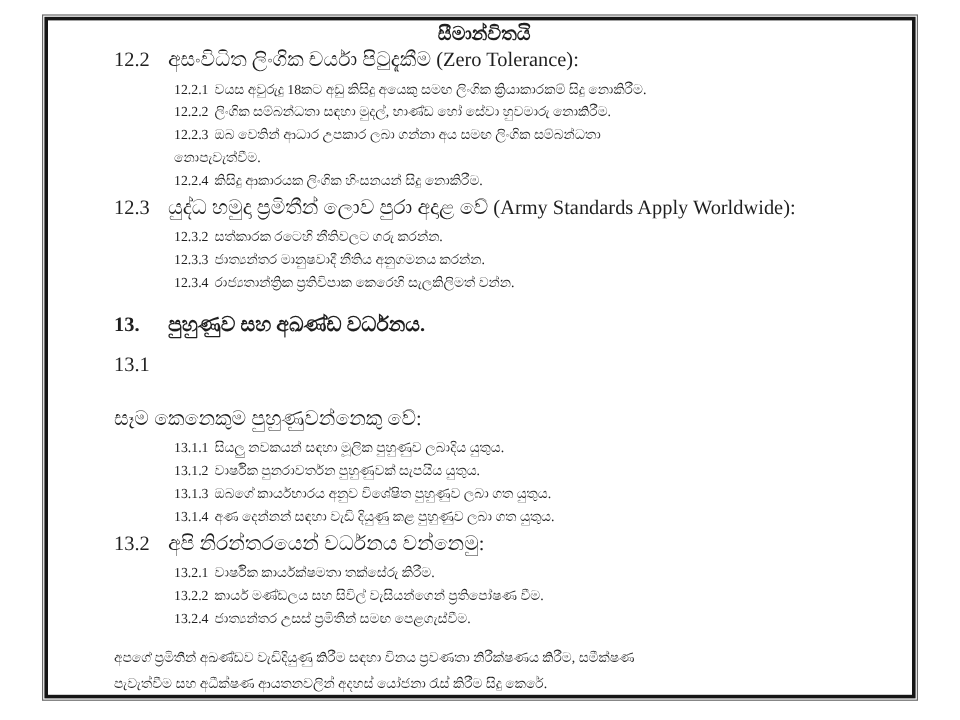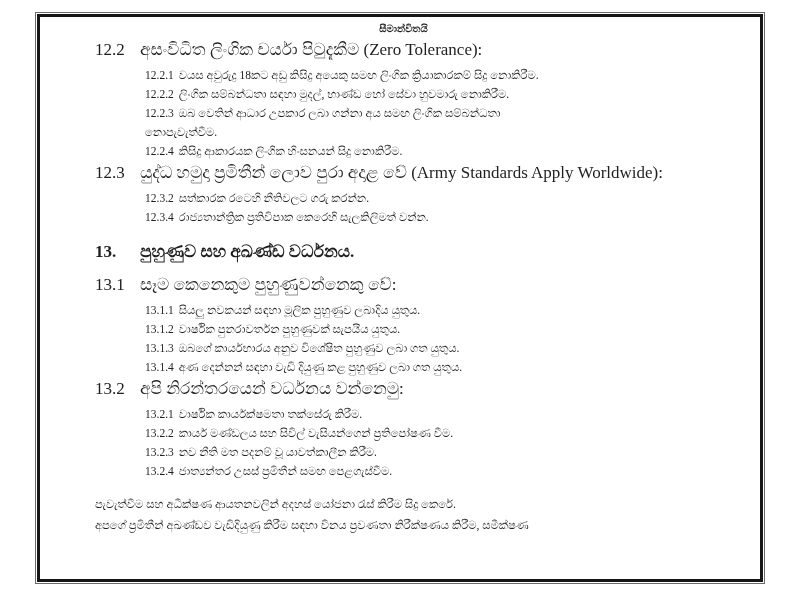--- a/index.html
+++ b/index.html
@@ -1,20 +1,20 @@
 <!DOCTYPE html>
 <html><head>
 <meta charset="utf-8">
 <style>
   html,body{margin:0;padding:0;background:#ffffff;width:800px;height:600px;overflow:hidden;
     font-family:"Liberation Serif","DejaVu Serif",serif;color:#1f1f1f;}
   .page{position:absolute;left:37px;top:14px;width:726px;height:568px;box-sizing:border-box;
     background:#fff;border:3px solid #161616;outline:1px solid #6a6a6a;outline-offset:1px;
     display:flex;flex-direction:column;padding:5px 48px 4px 55px;}
-  .doc-header{text-align:center;font-weight:bold;font-size:10px;line-height:14px;}
+  .doc-header{text-align:center;font-weight:bold;font-size:16px;line-height:14px;}
   .sec{display:flex;font-size:17px;line-height:19px;margin-top:4px;}
   .sec .sec-num{width:45px;flex:0 0 45px;}
   .sec .sec-title{flex:1;}
   .items{padding-left:50px;margin-top:7px;}
   .item{font-size:11.5px;line-height:19px;white-space:nowrap;}
   .it-num{margin-right:5px;}
   .it-num:empty{margin-right:0;}
   .gap10{margin-top:2px;}
   .chapter{display:flex;font-size:17px;font-weight:bold;line-height:24px;margin-top:13px;}
   .chapter .sec-num{width:45px;flex:0 0 45px;}
@@ -38,48 +38,48 @@
     <div class="item"><span class="it-num"></span><span>නොපැවැත්වීම.</span></div>
     <div class="item"><span class="it-num">12.2.4</span><span>කිසිදු ආකාරයක ලිංගික හිංසනයන් සිදු නොකිරීම.</span></div>
   </div>
 
   <div class="sec gap10">
     <span class="sec-num">12.3</span>
     <span class="sec-title">යුද්ධ හමුදා ප්‍රමිතීන් ලොව පුරා අදාළ වේ (Army Standards Apply Worldwide):</span>
   </div>
   <div class="items">
     <div class="item"><span class="it-num">12.3.2</span><span>සත්කාරක රටෙහි නීතිවලට ගරු කරන්න.</span></div>
+    <div class="item"><span class="it-num">12.3.3</span><span>ජාත්‍යන්තර මානුෂවාදී නීතිය අනුගමනය කරන්න.</span></div>
     <div class="item"><span class="it-num">12.3.4</span><span>රාජ්‍යතාන්ත්‍රික ප්‍රතිවිපාක කෙරෙහි සැලකිලිමත් වන්න.</span></div>
   </div>
 
   <div class="chapter">
     <span class="sec-num">13.</span>
     <span>පුහුණුව සහ අඛණ්ඩ වර්ධනය.</span>
   </div>
 
-  <div class="sec" style="margin-top:11px;">
+  <div class="sec" style="margin-top:11px;flex-direction:column;">
     <span class="sec-num">13.1</span>
     <span class="sec-title">සෑම කෙනෙකුම පුහුණුවන්නෙකු වේ:</span>
   </div>
   <div class="items">
     <div class="item"><span class="it-num">13.1.1</span><span>සියලු නවකයන් සඳහා මූලික පුහුණුව ලබාදිය යුතුය.</span></div>
     <div class="item"><span class="it-num">13.1.2</span><span>වාර්ෂික පුනරාවර්තන පුහුණුවක් සැපයිය යුතුය.</span></div>
     <div class="item"><span class="it-num">13.1.3</span><span>ඔබගේ කාර්යභාරය අනුව විශේෂිත පුහුණුව ලබා ගත යුතුය.</span></div>
     <div class="item"><span class="it-num">13.1.4</span><span>අණ දෙන්නන් සඳහා වැඩි දියුණු කළ පුහුණුව ලබා ගත යුතුය.</span></div>
   </div>
 
   <div class="sec gap10">
     <span class="sec-num">13.2</span>
     <span class="sec-title">අපි නිරන්තරයෙන් වර්ධනය වන්නෙමු:</span>
   </div>
   <div class="items">
     <div class="item"><span class="it-num">13.2.1</span><span>වාර්ෂික කාර්යක්ෂමතා තක්සේරු කිරීම.</span></div>
     <div class="item"><span class="it-num">13.2.2</span><span>කාර්ය මණ්ඩලය සහ සිවිල් වැසියන්ගෙන් ප්‍රතිපෝෂණ වීම.</span></div>
-    <div class="item"><span class="it-num">13.2.3</span><span>නව නීති මත පදනම් වූ යාවත්කාලීන කිරීම.</span></div>
     <div class="item"><span class="it-num">13.2.4</span><span>ජාත්‍යන්තර උසස් ප්‍රමිතීන් සමඟ පෙළගැස්වීම.</span></div>
   </div>
 
   <div class="para">
+    <div>අපගේ ප්‍රමිතීන් අඛණ්ඩව වැඩිදියුණු කිරීම සඳහා විනය ප්‍රවණතා නිරීක්ෂණය කිරීම, සමීක්ෂණ</div>
     <div>පැවැත්වීම සහ අධීක්ෂණ ආයතනවලින් අදහස් යෝජනා රැස් කිරීම සිදු කෙරේ.</div>
-    <div>අපගේ ප්‍රමිතීන් අඛණ්ඩව වැඩිදියුණු කිරීම සඳහා විනය ප්‍රවණතා නිරීක්ෂණය කිරීම, සමීක්ෂණ</div>
   </div>
 
 </div>
 
 </body></html>

